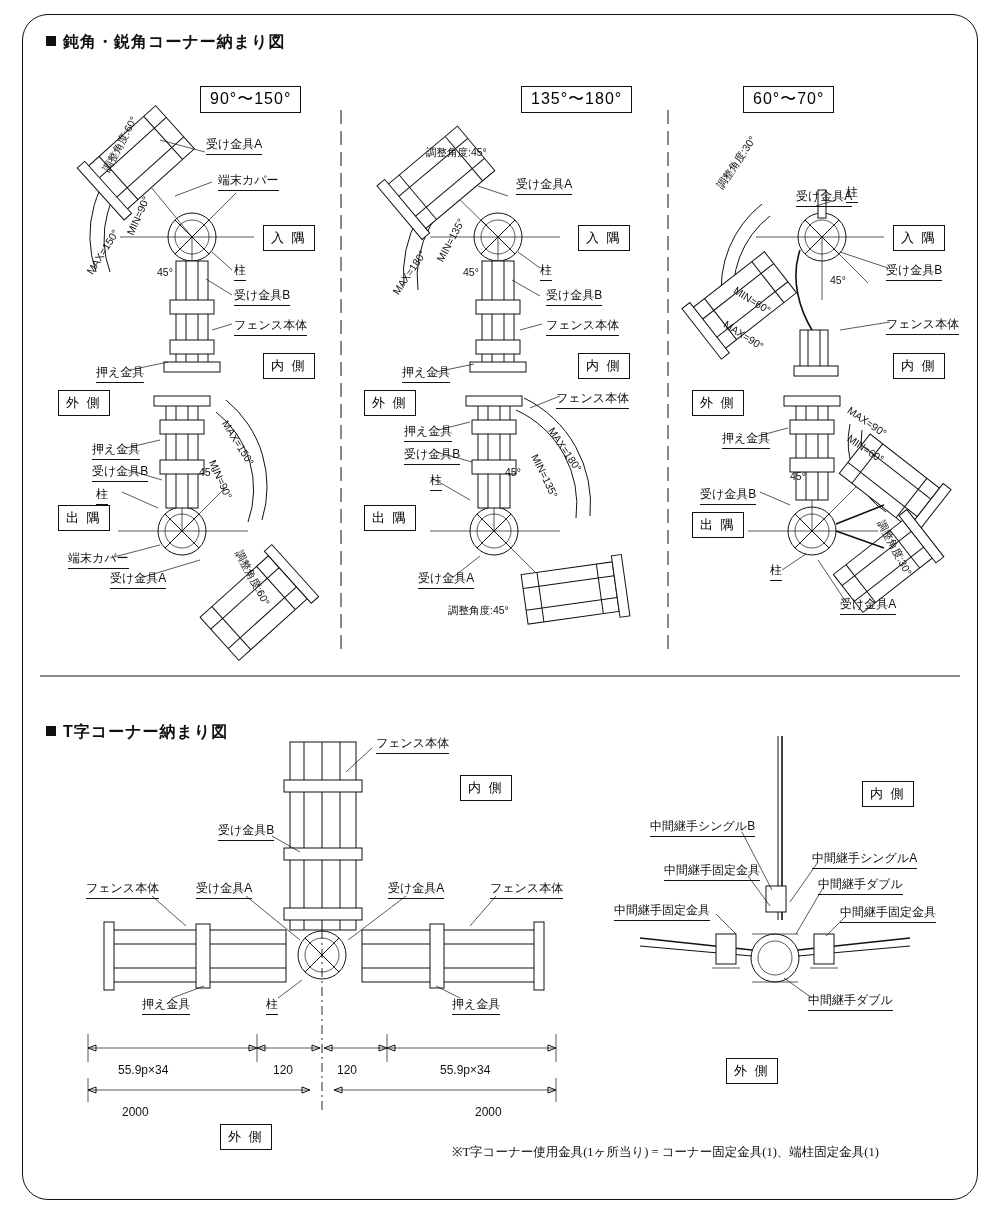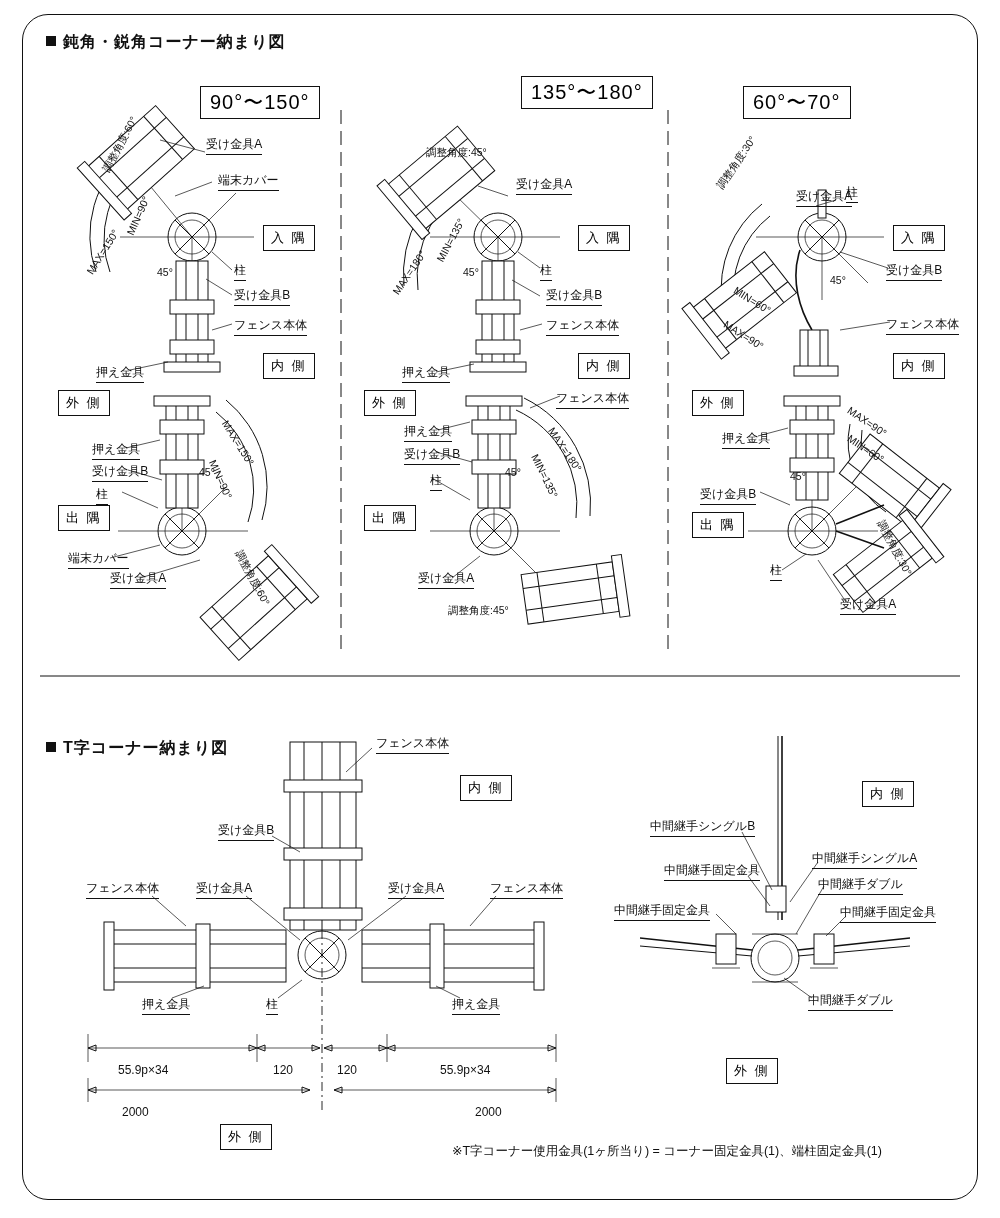--- a/index.html
+++ b/index.html
@@ -2,21 +2,21 @@
 <html><head>
 <meta charset="utf-8">
 <style>
   html,body{margin:0;padding:0;background:#ffffff;}
   body{font-family:"Liberation Sans","DejaVu Sans",sans-serif;}
   #page{position:relative;width:1000px;height:1218px;overflow:hidden;background:#fff;border-radius:9px;}
   .frame{position:absolute;left:22px;top:14px;width:956px;height:1186px;border:1.5px solid #111;border-radius:26px;box-sizing:border-box;}
   .sec-title{position:absolute;font-size:16px;font-weight:bold;color:#111;letter-spacing:1px;white-space:nowrap;}
   .sq{display:inline-block;width:10px;height:10px;background:#111;margin-right:7px;vertical-align:1px;}
   .boxlabel{position:absolute;border:1px solid #111;padding:3px 7px;font-size:13px;background:#fff;white-space:nowrap;letter-spacing:2px;}
-  .anglelabel{position:absolute;border:1px solid #111;padding:2px 9px;font-size:20px;background:#fff;white-space:nowrap;letter-spacing:1px;}
+  .anglelabel{position:absolute;border:1px solid #111;padding:2px 9px;font-size:16px;background:#fff;white-space:nowrap;letter-spacing:1px;}
   .tx{position:absolute;font-size:10.5px;color:#111;white-space:nowrap;}
   .tx-u{position:absolute;font-size:12px;color:#111;white-space:nowrap;border-bottom:1px solid #111;padding-bottom:1px;}
   .dim{position:absolute;font-size:12px;color:#111;white-space:nowrap;margin-top:31px;}
   .note{position:absolute;font-size:12.5px;color:#111;white-space:nowrap;}
   svg{position:absolute;left:0;top:0;overflow:visible;}
   .ln{stroke:#111;stroke-width:1;fill:none;}
   .ln2{stroke:#111;stroke-width:1.6;fill:none;}
   .lnthin{stroke:#111;stroke-width:0.7;fill:none;}
   .dash{stroke:#111;stroke-width:0.9;fill:none;stroke-dasharray:9 4 2 4;}
   .wh{fill:#fff;stroke:#111;stroke-width:1;}
@@ -309,24 +309,24 @@
     <line class="lnthin" x1="742" y1="832" x2="772" y2="890"></line>
     <line class="lnthin" x1="748" y1="876" x2="770" y2="906"></line>
     <line class="lnthin" x1="818" y1="862" x2="790" y2="902"></line>
     <line class="lnthin" x1="824" y1="886" x2="796" y2="934"></line>
     <line class="lnthin" x1="716" y1="914" x2="736" y2="934"></line>
     <line class="lnthin" x1="846" y1="916" x2="826" y2="936"></line>
     <line class="lnthin" x1="812" y1="998" x2="784" y2="978"></line>
   </svg>
 
   <div class="sec-title" style="left:46px;top:32px;"><span class="sq"></span><span>鈍角・鋭角コーナー納まり図</span></div>
-  <div class="sec-title" style="left:46px;top:738px;"><span class="sq"></span><span>T字コーナー納まり図</span></div>
+  <div class="sec-title" style="left:46px;top:722px;"><span class="sq"></span><span>T字コーナー納まり図</span></div>
 
   <div class="anglelabel" style="left:200px;top:86px;">90°〜150°</div>
-  <div class="anglelabel" style="left:521px;top:76px;">135°〜180°</div>
+  <div class="anglelabel" style="left:521px;top:86px;">135°〜180°</div>
   <div class="anglelabel" style="left:743px;top:86px;">60°〜70°</div>
 
   <div class="boxlabel" style="left:263px;top:225px;">入 隅</div>
   <div class="boxlabel" style="left:263px;top:353px;">内 側</div>
   <div class="boxlabel" style="left:58px;top:390px;">外 側</div>
   <div class="boxlabel" style="left:58px;top:505px;">出 隅</div>
 
   <div class="tx" style="left:100px;top:168px;transform:rotate(-62deg);transform-origin:left top;">調整角度:60°</div>
   <div class="tx" style="left:124px;top:232px;transform:rotate(-66deg);transform-origin:left top;">MIN=90°</div>
   <div class="tx" style="left:84px;top:270px;transform:rotate(-58deg);transform-origin:left top;">MAX=150°</div>
@@ -418,14 +418,14 @@
   <div class="boxlabel" style="left:862px;top:781px;">内 側</div>
   <div class="boxlabel" style="left:726px;top:1058px;">外 側</div>
   <div class="tx-u" style="left:650px;top:818px;">中間継手シングルB</div>
   <div class="tx-u" style="left:664px;top:862px;">中間継手固定金具</div>
   <div class="tx-u" style="left:812px;top:850px;">中間継手シングルA</div>
   <div class="tx-u" style="left:818px;top:876px;">中間継手ダブル</div>
   <div class="tx-u" style="left:614px;top:902px;">中間継手固定金具</div>
   <div class="tx-u" style="left:840px;top:904px;">中間継手固定金具</div>
   <div class="tx-u" style="left:808px;top:992px;">中間継手ダブル</div>
 
-  <div class="note" style="left:452px;top:1143px;">※T字コーナー使用金具(1ヶ所当り) = コーナー固定金具(1)、端柱固定金具(1)</div>
+  <div class="note" style="left:452px;top:1143px;font-family:Liberation Serif, serif;">※T字コーナー使用金具(1ヶ所当り) = コーナー固定金具(1)、端柱固定金具(1)</div>
 </div>
 
 </body></html>

